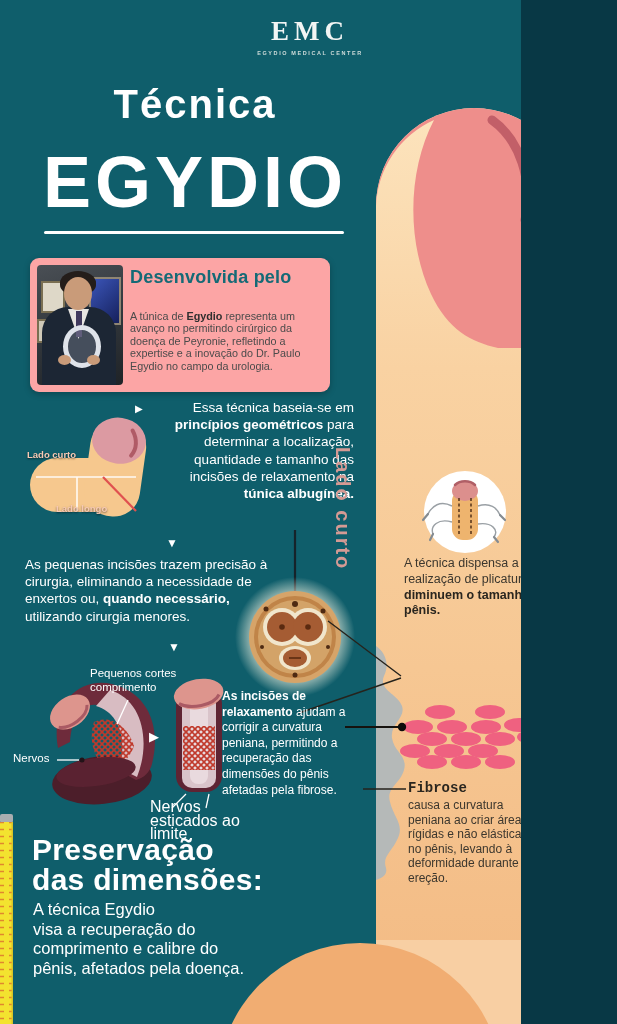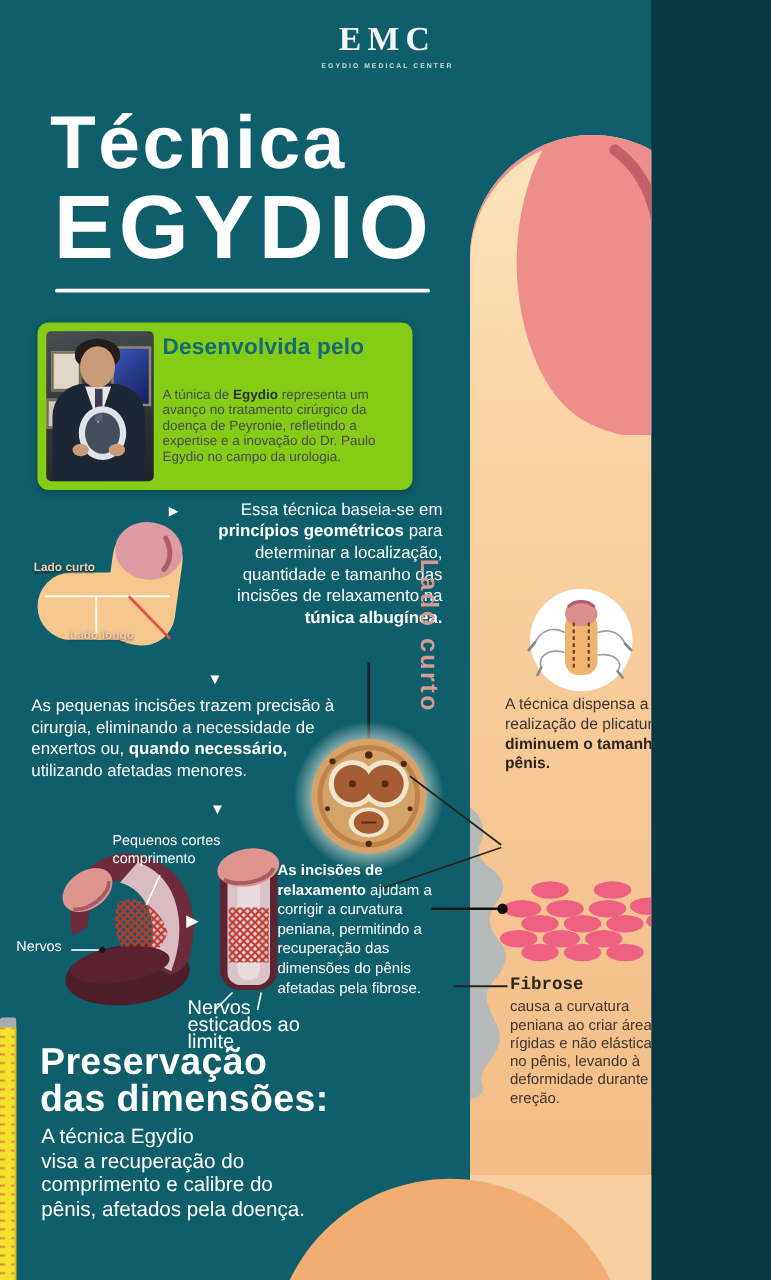--- a/index.html
+++ b/index.html
@@ -16,26 +16,26 @@
   .finger-circle{position:absolute;left:218px;top:943px;width:284px;height:284px;
     border-radius:50%;background:#f1ad72;z-index:2;}
   
   .overlay{position:absolute;left:0;top:0;z-index:3;pointer-events:none;}
   
   .txt{position:absolute;z-index:4;color:#fff;}
   .logo{left:245px;top:16px;width:130px;text-align:center;}
   .logo .mark{font-family:"Liberation Serif",serif;font-size:27px;letter-spacing:5px;
     font-weight:700;color:#f2f5f4;}
   .logo .sub{margin-top:3px;font-size:5.5px;letter-spacing:1.6px;color:#cfdcda;font-weight:700;}
-  .title1{left:40px;top:84px;width:310px;font-weight:700;font-size:60px;
+  .title1{left:40px;top:84px;width:310px;text-align:center;font-weight:700;font-size:40px;
     letter-spacing:2px;line-height:1;}
   .title2{left:40px;top:146px;width:310px;text-align:center;font-weight:800;font-size:72px;
     letter-spacing:4px;line-height:1;}
   .title-rule{left:44px;top:231px;width:300px;height:3px;background:#fff;border-radius:2px;z-index:4;}
-  .card{left:30px;top:258px;width:300px;height:134px;background:#84cc16;border-radius:9px;
+  .card{left:30px;top:258px;width:300px;height:134px;background:#fca5a5;border-radius:9px;
     z-index:4;box-shadow:0 2px 6px rgba(0,0,0,.25);}
   .card h2{position:absolute;left:100px;top:9px;margin:0;font-size:18px;line-height:20px;
     font-weight:800;color:#156a76;letter-spacing:.2px;}
   .card .body{position:absolute;left:100px;top:52px;width:192px;font-size:10.8px;
     line-height:12.4px;color:#4b4b4b;}
   .card .body b{color:#2f2f2f;}
   .photo{position:absolute;left:7px;top:7px;width:86px;height:120px;border-radius:4px;
     overflow:hidden;background:linear-gradient(160deg,#4a4f55 0%,#2e3338 60%,#1f2327 100%);}
   .photo div{position:absolute;}
   .ph-frame-blue{left:52px;top:12px;width:28px;height:44px;background:linear-gradient(135deg,#3b55b8,#15205c);border:2px solid #8f8573;}
@@ -246,35 +246,35 @@
       <div class="ph-hair"></div>
       <div class="ph-face"></div>
       <div class="ph-award"></div>
       <div class="ph-hand1"></div>
       <div class="ph-hand2"></div>
     </div>
     <h2>
       <span>Desenvolvida pelo</span><br>
     </h2>
     <div class="body">
-      <span>A túnica de </span><b>Egydio</b><span> representa um avanço no tratamento cirúrgico da doença de Peyronie, refletindo a expertise e a inovação do Dr. Paulo Egydio no campo da urologia.</span>
+      <span>A túnica de </span><b>Egydio</b><span> representa um avanço no permitindo cirúrgico da doença de Peyronie, refletindo a expertise e a inovação do Dr. Paulo Egydio no campo da urologia.</span>
     </div>
   </div>
 
   <div class="txt bullet">▶</div>
   <div class="txt geo">
     <span>Essa técnica baseia-se em </span><b>princípios geométricos</b><span> para determinar a localização, quantidade e tamanho das incisões de relaxamento na </span><b>túnica albugínea.</b>
   </div>
 
   <div class="lbl-bent lb-curto">Lado curto</div>
   <div class="lbl-bent lb-longo">Lado longo</div>
 
   <div class="txt arrow-down ad1">▼</div>
   <div class="txt incis">
-    <span>As pequenas incisões trazem precisão à cirurgia, eliminando a necessidade de enxertos ou, </span><b>quando necessário,</b><span> utilizando afetadas menores.</span>
+    <span>As pequenas incisões trazem precisão à cirurgia, eliminando a necessidade de enxertos ou, </span><b>quando necessário,</b><span> utilizando cirurgia menores.</span>
   </div>
   <div class="txt arrow-down ad2">▼</div>
 
   <div class="txt lbl-cuts">Pequenos cortes comprimento</div>
   <div class="txt lbl-nervos">Nervos</div>
   <div class="txt lbl-stretch">Nervos esticados ao limite</div>
   <div class="txt flow-arrow">▶</div>
 
   <div class="txt relax">
     <b>As incisões de relaxamento</b><span> ajudam a corrigir a curvatura peniana, permitindo a recuperação das dimensões do pênis afetadas pela fibrose.</span>

